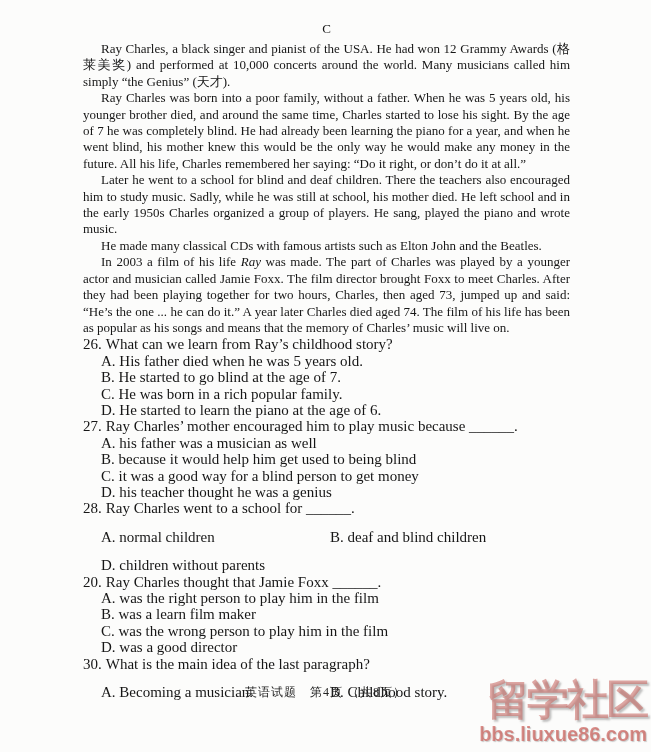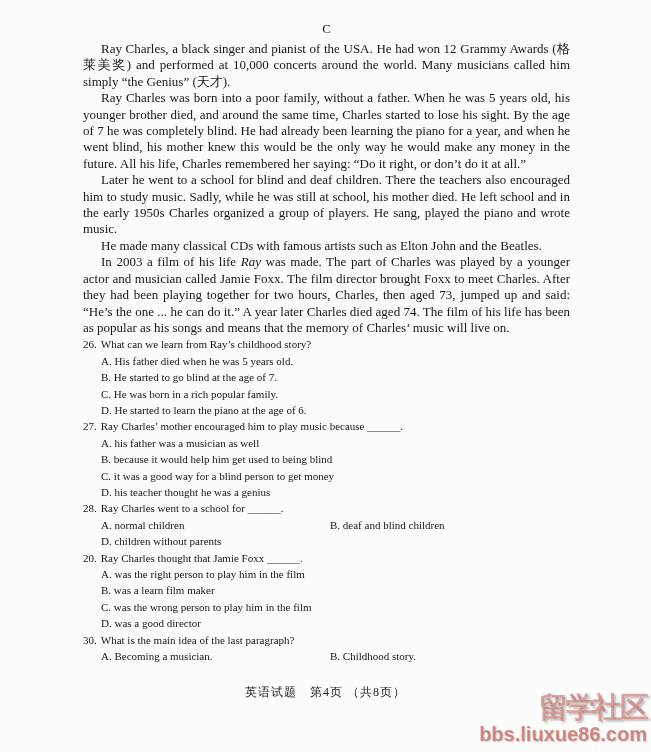--- a/index.html
+++ b/index.html
@@ -32,32 +32,33 @@
     margin-bottom: 3px;
   }
   .para {
     margin: 0;
     font-size: 13px;
     line-height: 16.4px;
     text-align: justify;
     text-indent: 18px;
   }
   .question {
-    font-size: 11px;
+    font-size: 15px;
     line-height: 16.4px;
   }
   .stem .qnum {
     margin-right: 4px;
   }
   .option {
     padding-left: 18px;
   }
   .option-row {
     display: flex;
     padding-left: 18px;
+    margin-top: 12px;
   }
   .option-row .option {
     padding-left: 0;
   }
   .option-row .col-a {
     width: 229px;
     flex: 0 0 auto;
   }
   .footer {
     position: absolute;
@@ -72,21 +73,21 @@
   }
   .watermark {
     position: absolute;
     right: 4px;
     bottom: 6px;
     text-align: right;
     font-family: "Liberation Sans", "DejaVu Sans", sans-serif;
     pointer-events: none;
   }
   .wm-title {
-    font-size: 29px;
+    font-size: 42px;
     font-weight: bold;
     line-height: 1.05;
     letter-spacing: -2px;
     color: rgba(198, 98, 92, 0.55);
     text-shadow: 2px 2px 2px rgba(120, 120, 120, 0.45);
   }
   .wm-site {
     font-size: 20px;
     font-weight: bold;
     margin-top: 1px;

